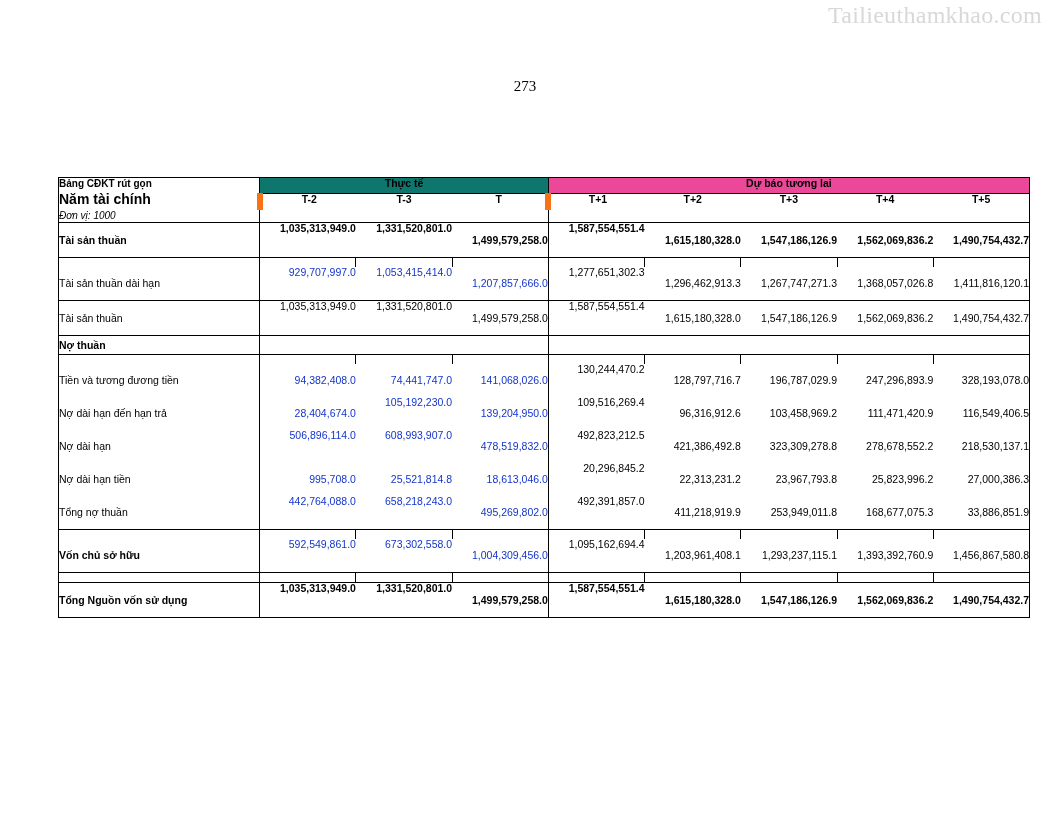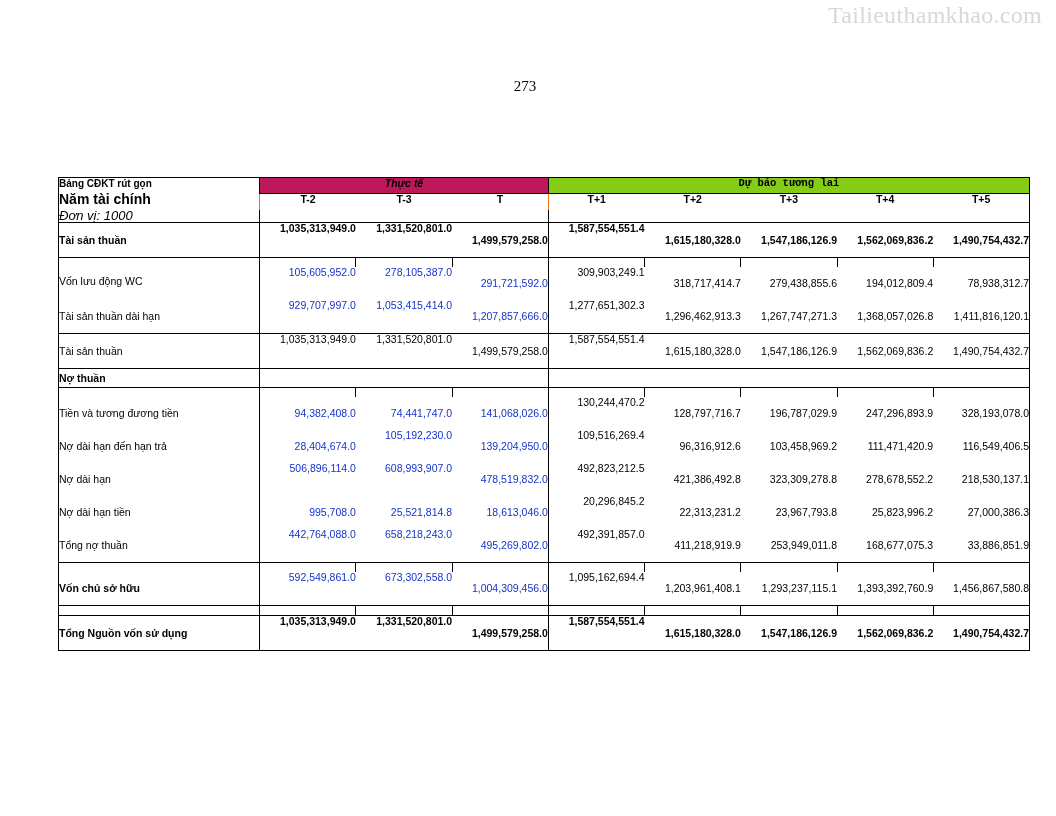--- a/index.html
+++ b/index.html
@@ -60,50 +60,50 @@
 
   
   .band {
     text-align: center;
     font-weight: bold;
     font-size: 10.5px;
     height: 15px;
     line-height: 15px;
     border: 1px solid #000;
   }
-  .band-actual { background: #be185d; font-style: italic; }
-  .band-forecast { background: #84cc16; font-family: Liberation Mono, monospace; }
+  .band-actual { background: #0f766e; }
+  .band-forecast { background: #ec4899; }
 
   .hdr-label {
     border-left: 1px solid #000;
     border-top: 1px solid #000;
     padding: 2px 0 0 4px;
     font-weight: bold;
     font-size: 10px;
   }
   .hdr-label2 {
     border-left: 1px solid #000;
     padding: 1px 0 0 4px;
     font-weight: bold;
     font-size: 14px;
   }
   .hdr-unit {
     border-left: 1px solid #000;
     padding: 6px 0 0 4px;
-    font-size: 13px;
+    font-size: 10px;
     font-style: italic;
   }
   .per {
     text-align: center;
     font-weight: bold;
     font-size: 10.5px;
     padding-top: 3px;
     height: 16px;
   }
-  .per-first { border-left: 1px solid #f97316; }
+  .per-first { border-left: 6px solid #f97316; }
 
   .rowlabel {
     padding: 3px 0 2px 4px;
     font-size: 10.5px;
     border-left: 1px solid #000;
     white-space: nowrap;
   }
   .rowlabel.b { font-weight: bold; }
   .num {
     text-align: right;
@@ -194,31 +194,20 @@
         <td></td>
         <td></td>
         <td></td>
         <td class="sepline"></td>
         <td></td>
         <td></td>
         <td></td>
         <td class="rightedge"></td>
       </tr>
 
-      <tr class="tall">
-        <td class="rowlabel" style="padding-top:9px">Vốn lưu động WC</td>
-        <td class="num blue first">105,605,952.0</td>
-        <td class="num blue">278,105,387.0</td>
-        <td class="num blue" style="padding-top:11px">291,721,592.0</td>
-        <td class="num first">309,903,249.1</td>
-        <td class="num" style="padding-top:11px">318,717,414.7</td>
-        <td class="num" style="padding-top:11px">279,438,855.6</td>
-        <td class="num" style="padding-top:11px">194,012,809.4</td>
-        <td class="num rightedge" style="padding-top:11px">78,938,312.7</td>
-      </tr>
 
       <tr class="bborder tall">
         <td class="rowlabel" style="padding-top:11px">Tài sản thuần dài hạn</td>
         <td class="num blue first">929,707,997.0</td>
         <td class="num blue">1,053,415,414.0</td>
         <td class="num blue" style="padding-top:11px">1,207,857,666.0</td>
         <td class="num first">1,277,651,302.3</td>
         <td class="num" style="padding-top:11px">1,296,462,913.3</td>
         <td class="num" style="padding-top:11px">1,267,747,271.3</td>
         <td class="num" style="padding-top:11px">1,368,057,026.8</td>

